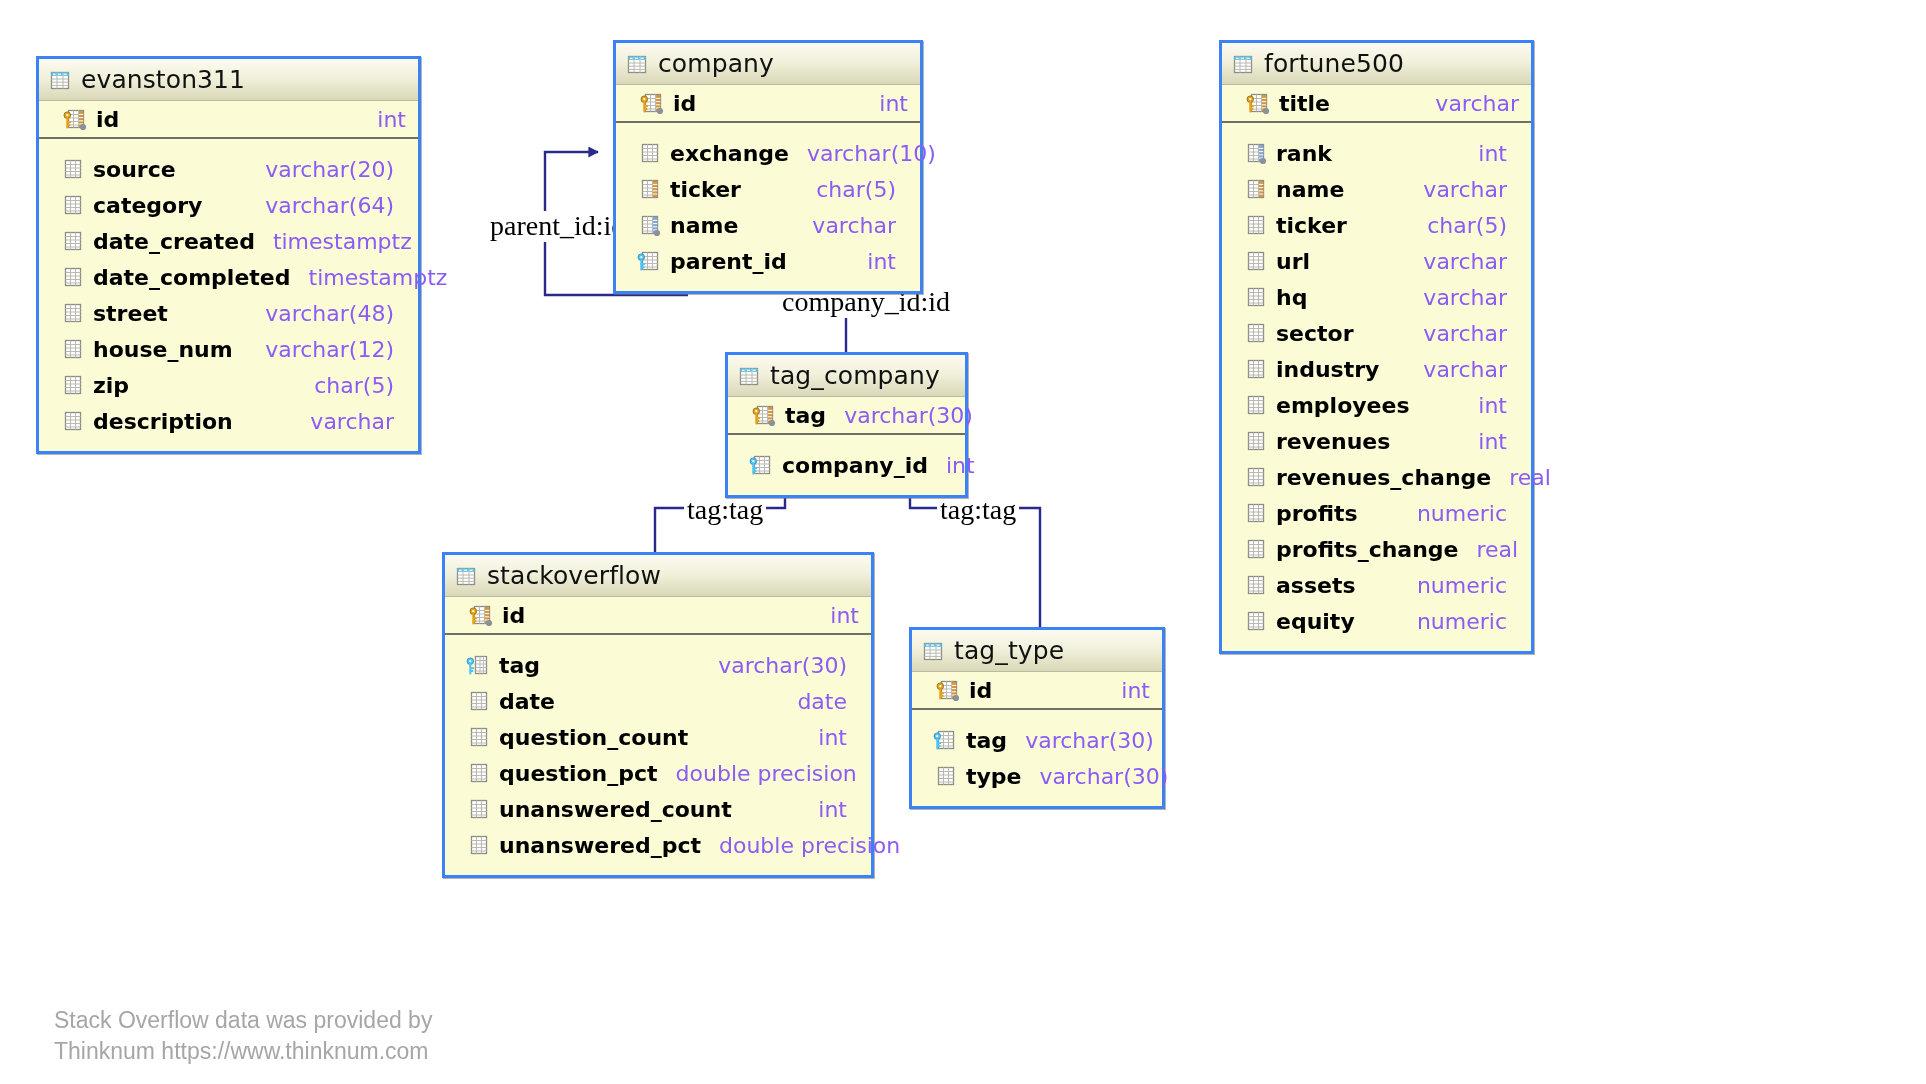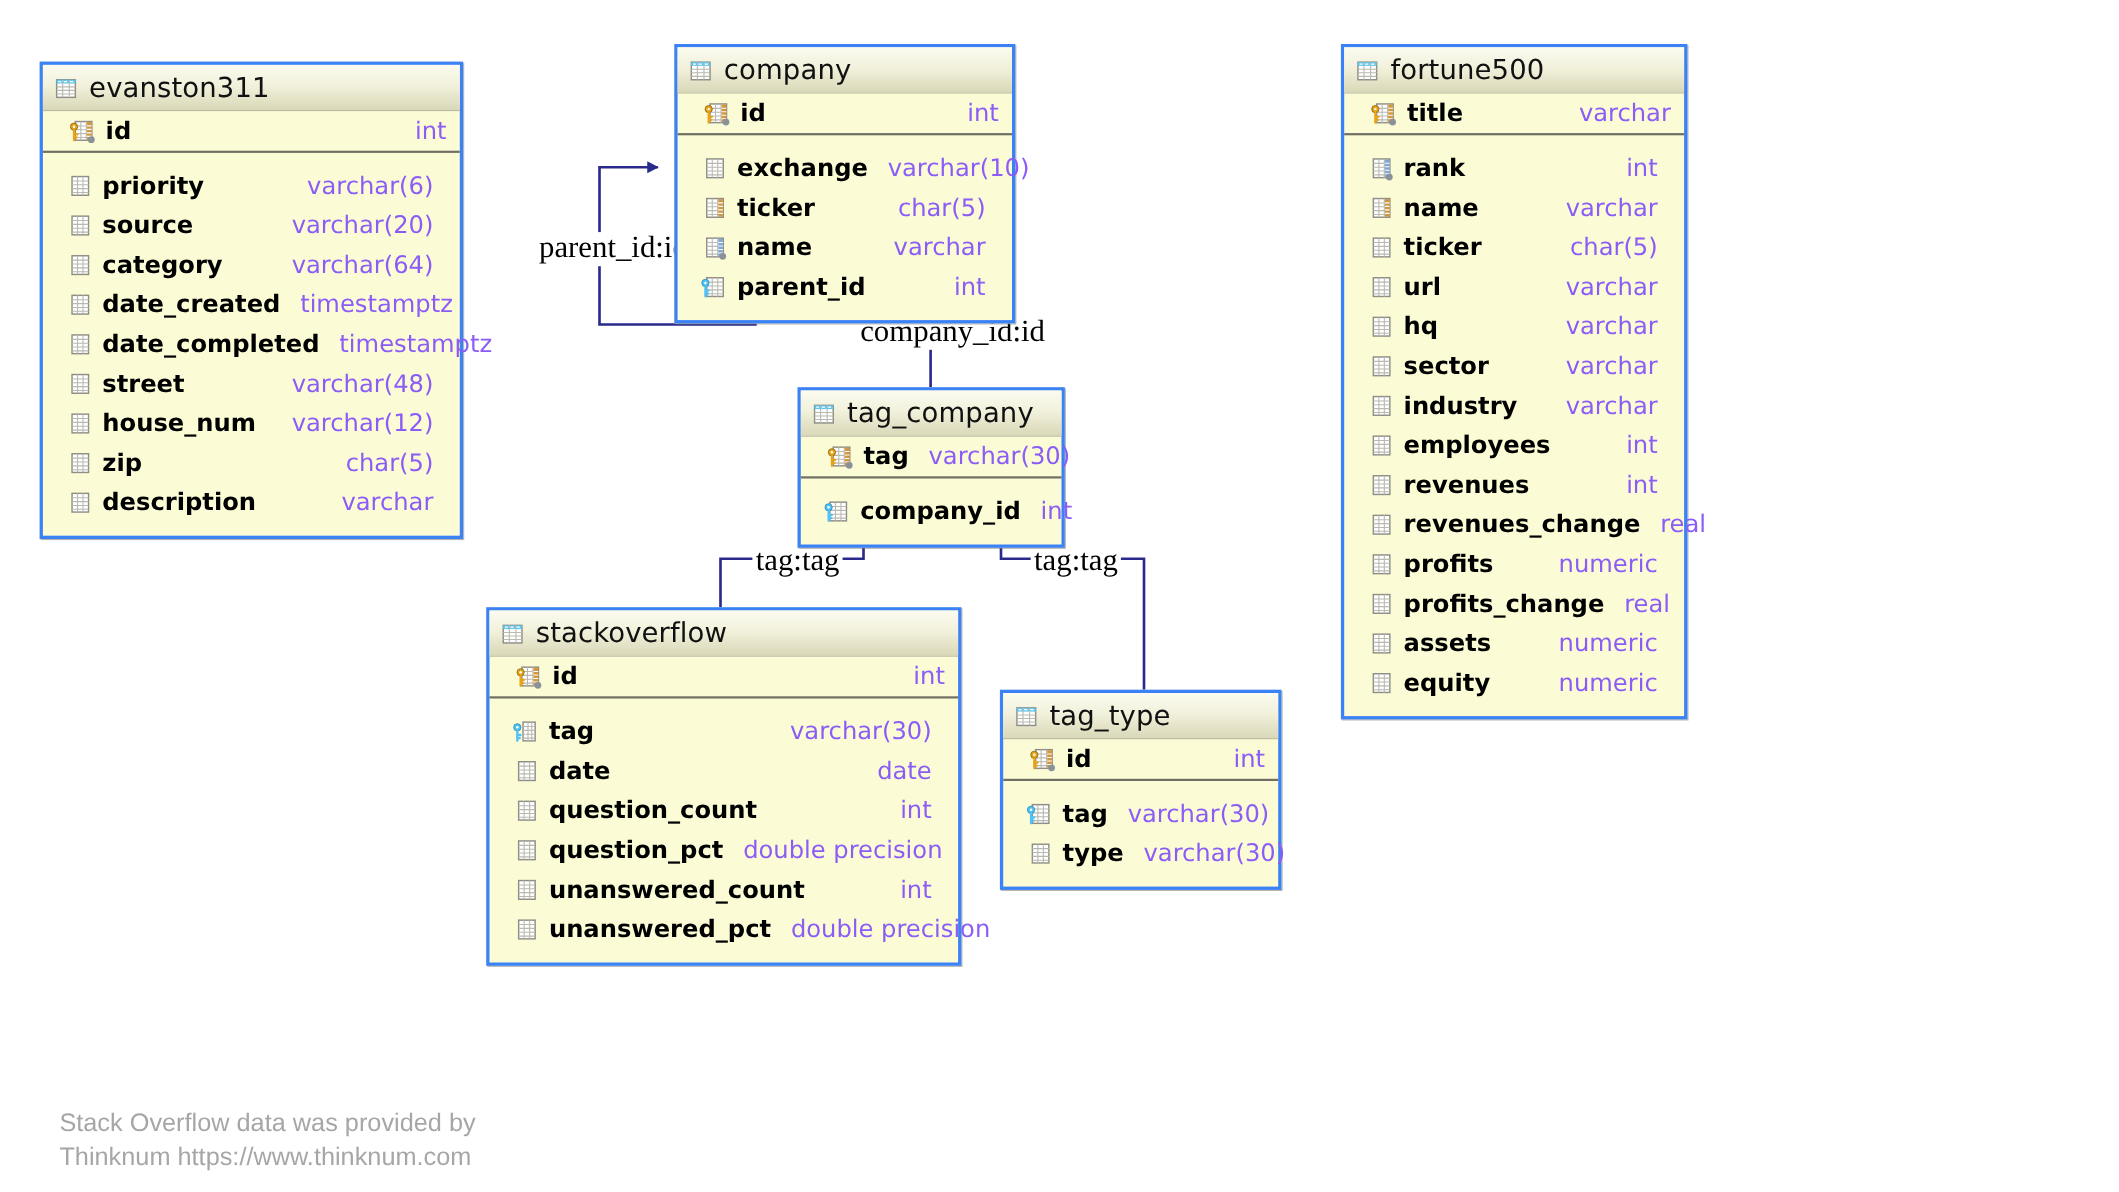--- a/index.html
+++ b/index.html
@@ -177,35 +177,20 @@
               <svg width="24" height="24" viewBox="0 0 24 24" xmlns="http://www.w3.org/2000/svg">
                 <rect x="5.5" y="3.5" width="15" height="17" fill="#ffffff" stroke="#8d8d84" stroke-width="1.3"></rect>
                 <line x1="10.5" y1="3.5" x2="10.5" y2="20.5" stroke="#b9b9b0" stroke-width="1"></line>
                 <line x1="15.5" y1="3.5" x2="15.5" y2="20.5" stroke="#b9b9b0" stroke-width="1"></line>
                 <line x1="5.5" y1="7.5" x2="20.5" y2="7.5" stroke="#b9b9b0" stroke-width="1"></line>
                 <line x1="5.5" y1="11" x2="20.5" y2="11" stroke="#b9b9b0" stroke-width="1"></line>
                 <line x1="5.5" y1="14.5" x2="20.5" y2="14.5" stroke="#b9b9b0" stroke-width="1"></line>
                 <line x1="5.5" y1="18" x2="20.5" y2="18" stroke="#b9b9b0" stroke-width="1"></line>
               </svg>
             </span>
-            <span class="col-name">priority</span>
-            <span class="col-type">varchar(6)</span>
-          </div>
-          <div class="row">
-            <span class="icon">
-              <svg width="24" height="24" viewBox="0 0 24 24" xmlns="http://www.w3.org/2000/svg">
-                <rect x="5.5" y="3.5" width="15" height="17" fill="#ffffff" stroke="#8d8d84" stroke-width="1.3"></rect>
-                <line x1="10.5" y1="3.5" x2="10.5" y2="20.5" stroke="#b9b9b0" stroke-width="1"></line>
-                <line x1="15.5" y1="3.5" x2="15.5" y2="20.5" stroke="#b9b9b0" stroke-width="1"></line>
-                <line x1="5.5" y1="7.5" x2="20.5" y2="7.5" stroke="#b9b9b0" stroke-width="1"></line>
-                <line x1="5.5" y1="11" x2="20.5" y2="11" stroke="#b9b9b0" stroke-width="1"></line>
-                <line x1="5.5" y1="14.5" x2="20.5" y2="14.5" stroke="#b9b9b0" stroke-width="1"></line>
-                <line x1="5.5" y1="18" x2="20.5" y2="18" stroke="#b9b9b0" stroke-width="1"></line>
-              </svg>
-            </span>
             <span class="col-name">source</span>
             <span class="col-type">varchar(20)</span>
           </div>
           <div class="row">
             <span class="icon">
               <svg width="24" height="24" viewBox="0 0 24 24" xmlns="http://www.w3.org/2000/svg">
                 <rect x="5.5" y="3.5" width="15" height="17" fill="#ffffff" stroke="#8d8d84" stroke-width="1.3"></rect>
                 <line x1="10.5" y1="3.5" x2="10.5" y2="20.5" stroke="#b9b9b0" stroke-width="1"></line>
                 <line x1="15.5" y1="3.5" x2="15.5" y2="20.5" stroke="#b9b9b0" stroke-width="1"></line>
                 <line x1="5.5" y1="7.5" x2="20.5" y2="7.5" stroke="#b9b9b0" stroke-width="1"></line>

